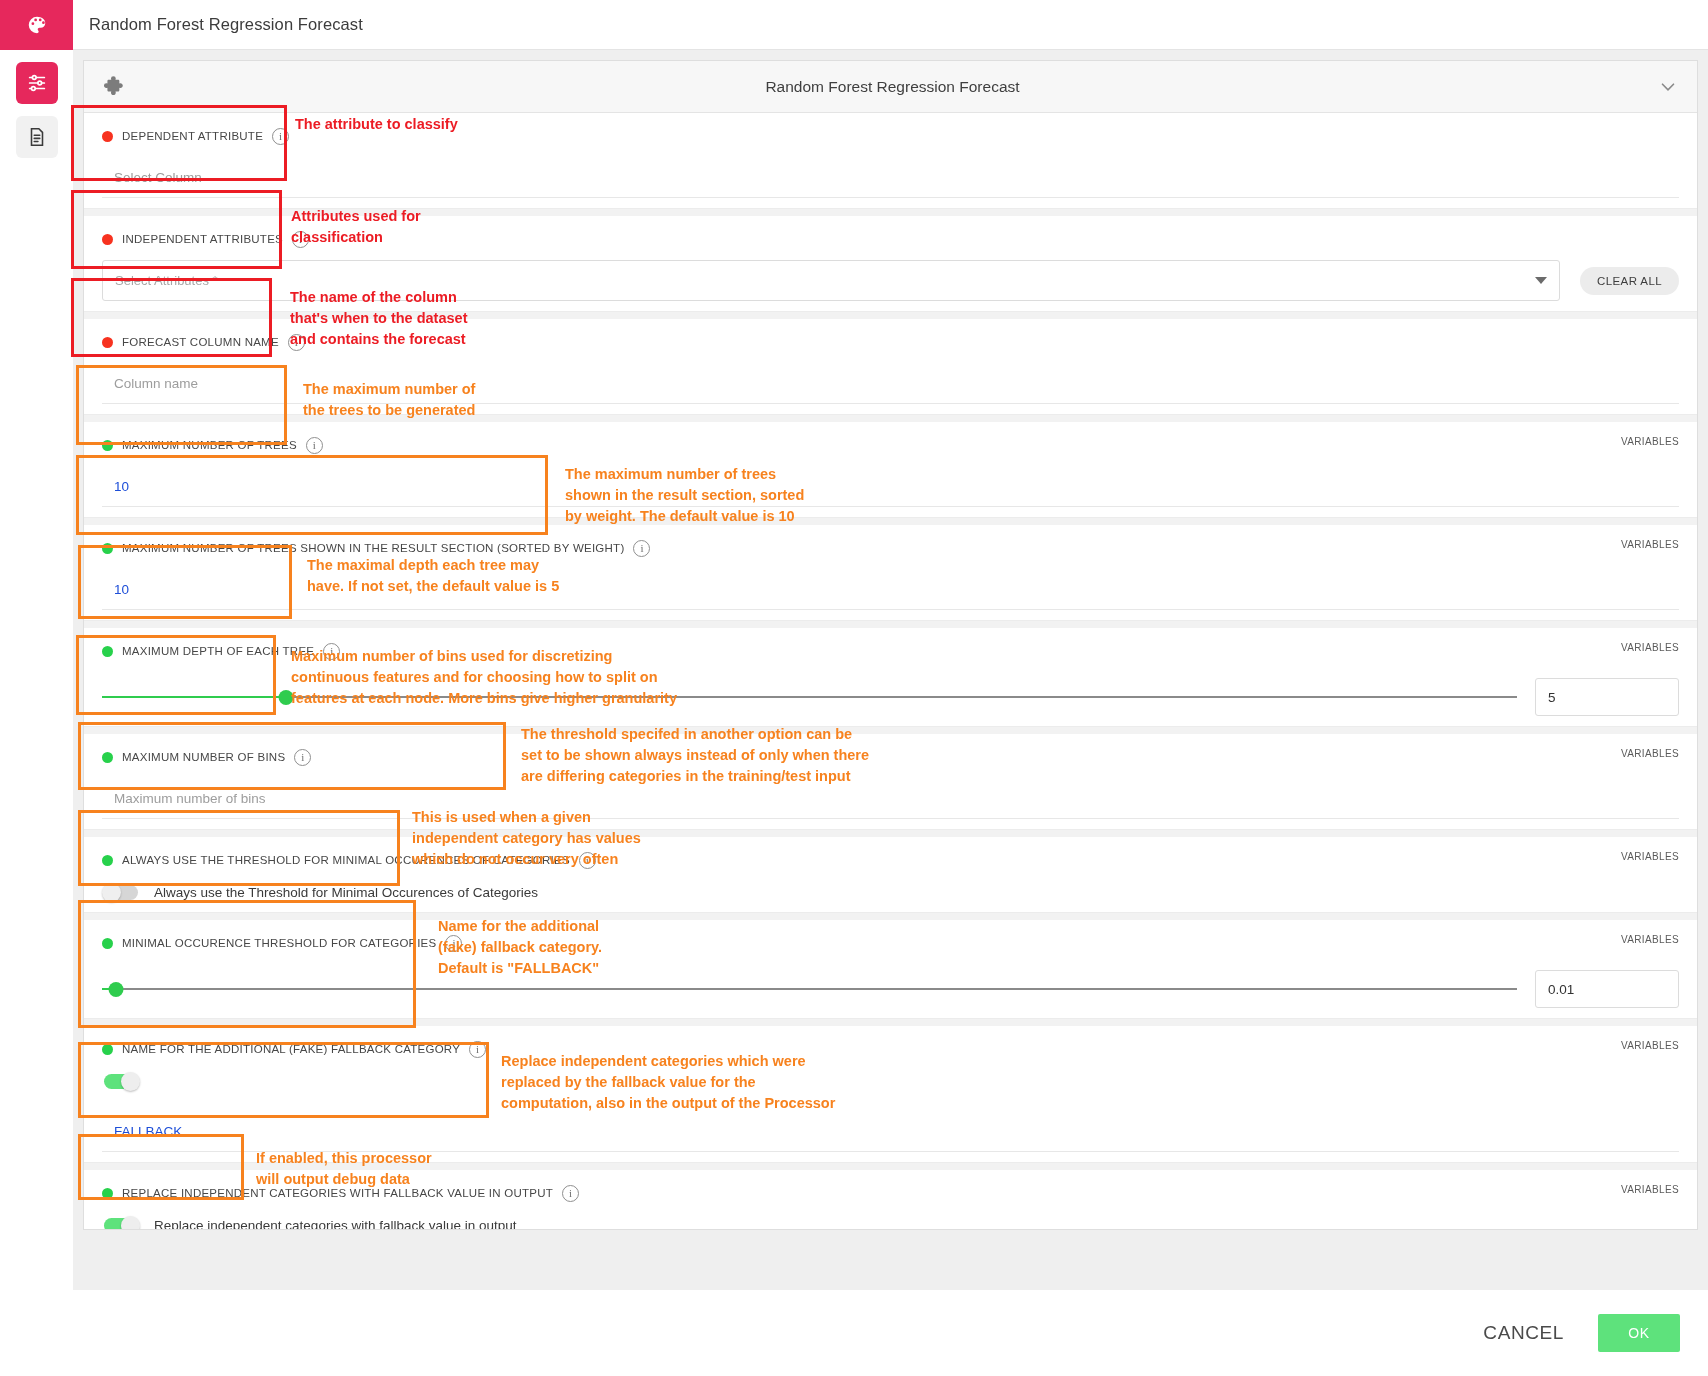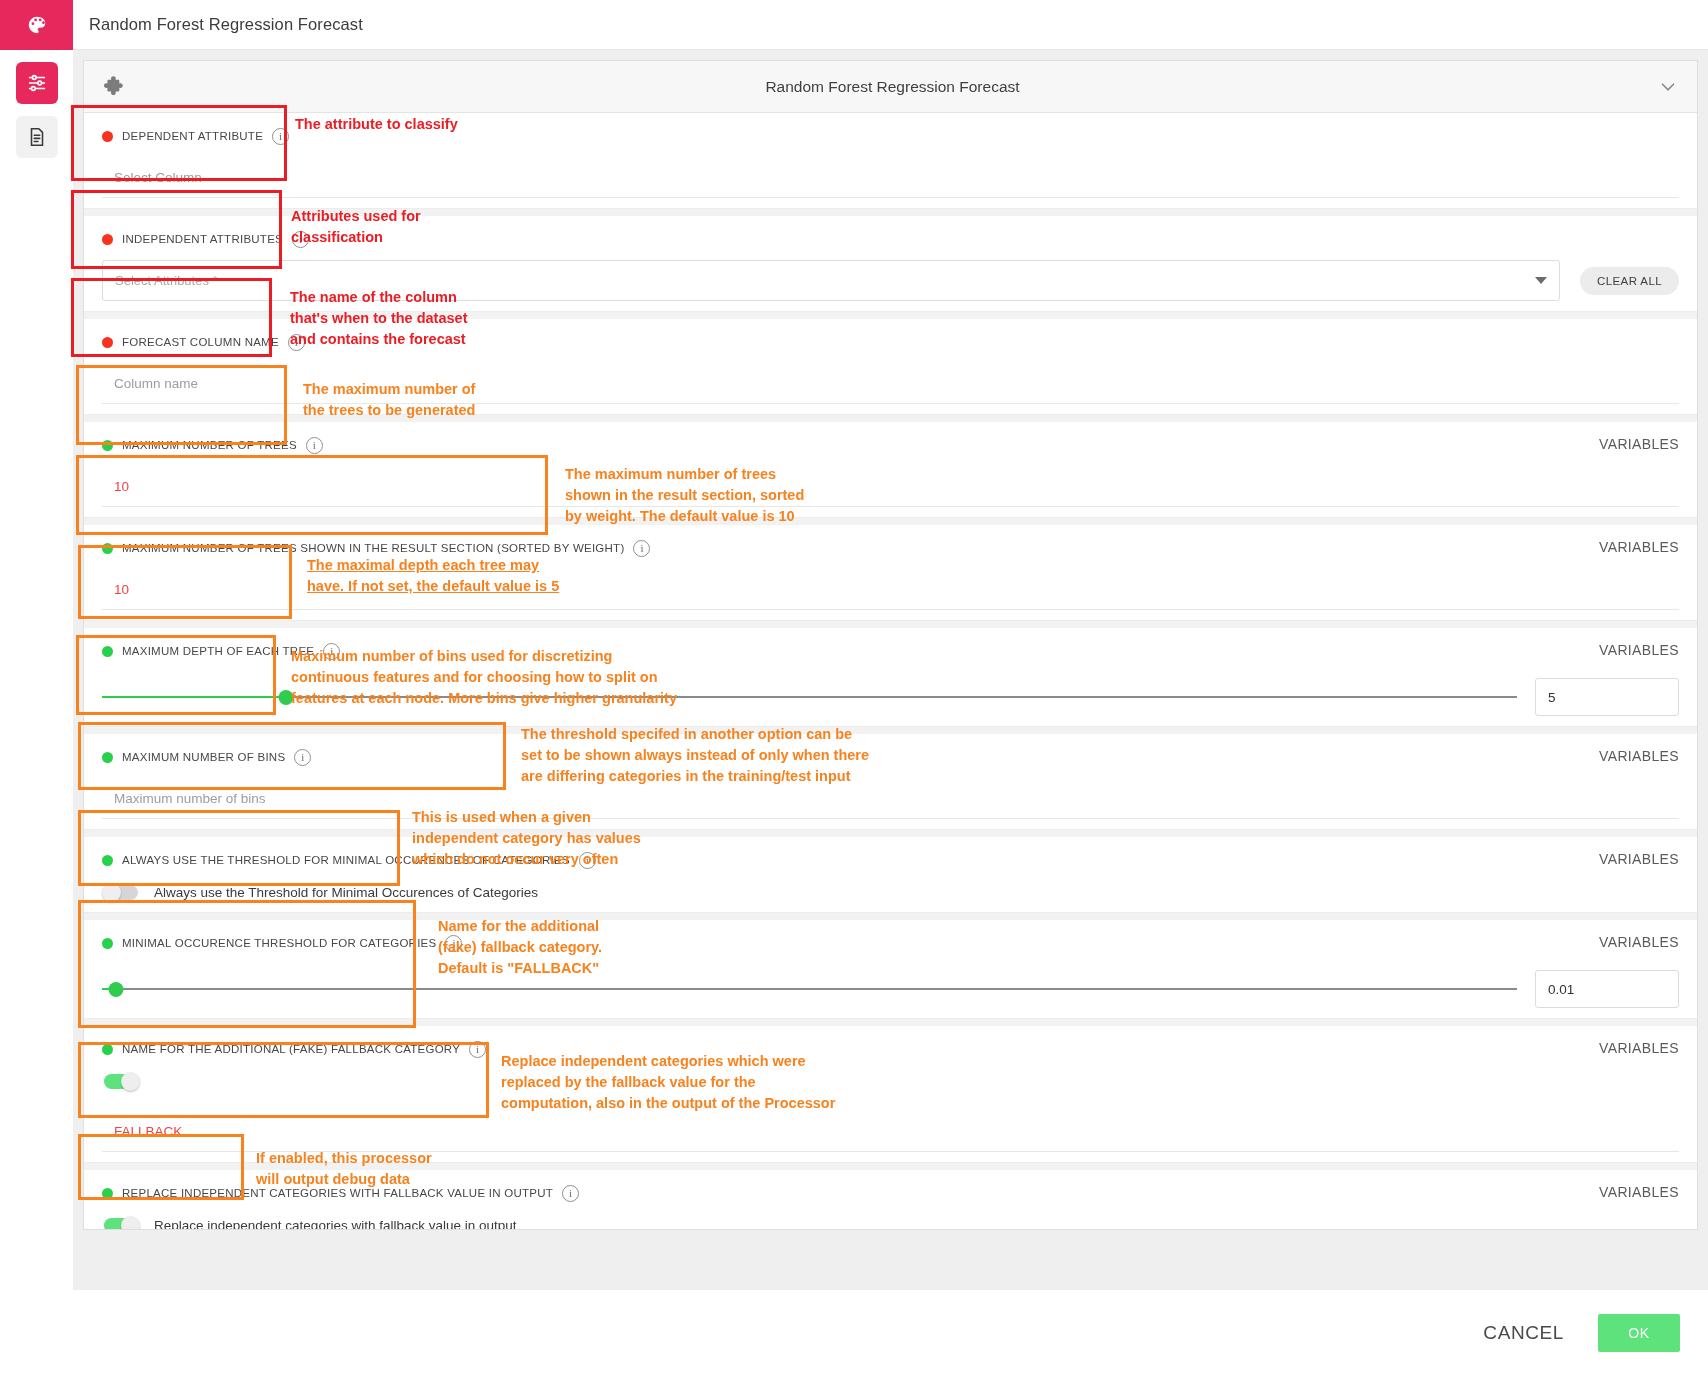--- a/index.html
+++ b/index.html
@@ -70,28 +70,28 @@
     font-size: 11.5px; letter-spacing: .25px; color: #474747; text-transform: uppercase;
     white-space: nowrap;
   }
   .info {
     width: 17px; height: 17px; border-radius: 50%; border: 1.3px solid #8f8f8f;
     color: #6e6e6e; font-size: 11px; line-height: 14px; text-align: center;
     font-family: "Liberation Serif", serif; flex: 0 0 17px;
   }
   .vars {
     position: absolute; right: 18px; top: 14px;
-    font-size: 14px; letter-spacing: .35px; color: #5a5a5a;
+    font-size: 10px; letter-spacing: .35px; color: #5a5a5a;
   }
 
   .field {
     margin-top: 10px; height: 41px; width: 100%;
     border: 1px solid #dcdcdc; border-radius: 3px; background: #fff;
     display: flex; align-items: center; padding: 0 12px;
-    font-size: 13.5px; color: #ef4444;
+    font-size: 13.5px; color: #1d4ed8;
   }
   .field.ph { color: #9d9d9d; }
   .field.underline-only {
     border: none; border-bottom: 1px solid #e7e7e7; border-radius: 0;
   }
 
   .multi-wrap { margin-top: 10px; display: flex; align-items: center; gap: 20px; }
   .multi {
     flex: 1 1 auto; height: 41px; border: 1px solid #dcdcdc; border-radius: 3px;
     display: flex; align-items: center; padding: 0 12px;
@@ -390,21 +390,21 @@
     <div class="callout" style="left:291px;  top:206px;">Attributes used for
 classification</div>
     <div class="callout" style="left:290px;  top:287px;">The name of the column
 that's when to the dataset
 and contains the forecast</div>
     <div class="callout orange" style="left:303px;  top:379px;">The maximum number of
 the trees to be generated</div>
     <div class="callout orange" style="left:565px;  top:464px;">The maximum number of trees
 shown in the result section, sorted
 by weight. The default value is 10</div>
-    <div class="callout orange" style="left:307px;  top:555px;text-decoration:underline;">The maximal depth each tree may
+    <div class="callout orange" style="left:307px;  top:555px;">The maximal depth each tree may
 have. If not set, the default value is 5</div>
     <div class="callout orange" style="left:291px;  top:646px;">Maximum number of bins used for discretizing
 continuous features and for choosing how to split on
 features at each node. More bins give higher granularity</div>
     <div class="callout orange" style="left:521px;  top:724px;">The threshold specifed in another option can be
 set to be shown always instead of only when there
 are differing categories in the training/test input</div>
     <div class="callout orange" style="left:412px;  top:807px;">This is used when a given
 independent category has values
 which do not occur very often</div>

